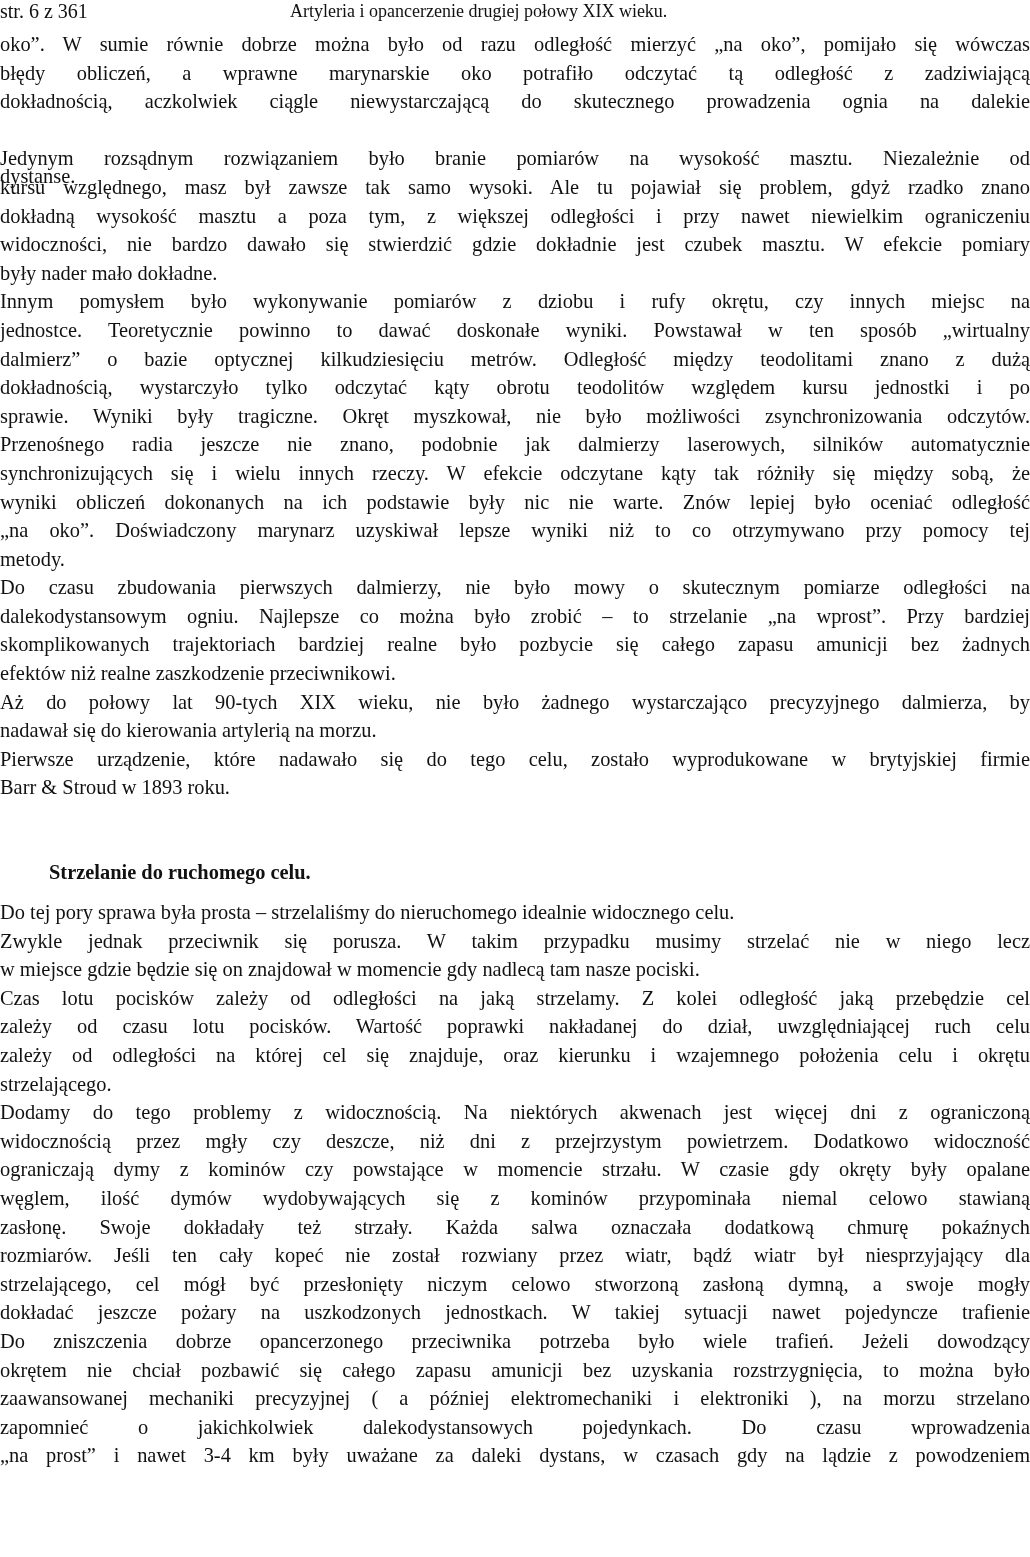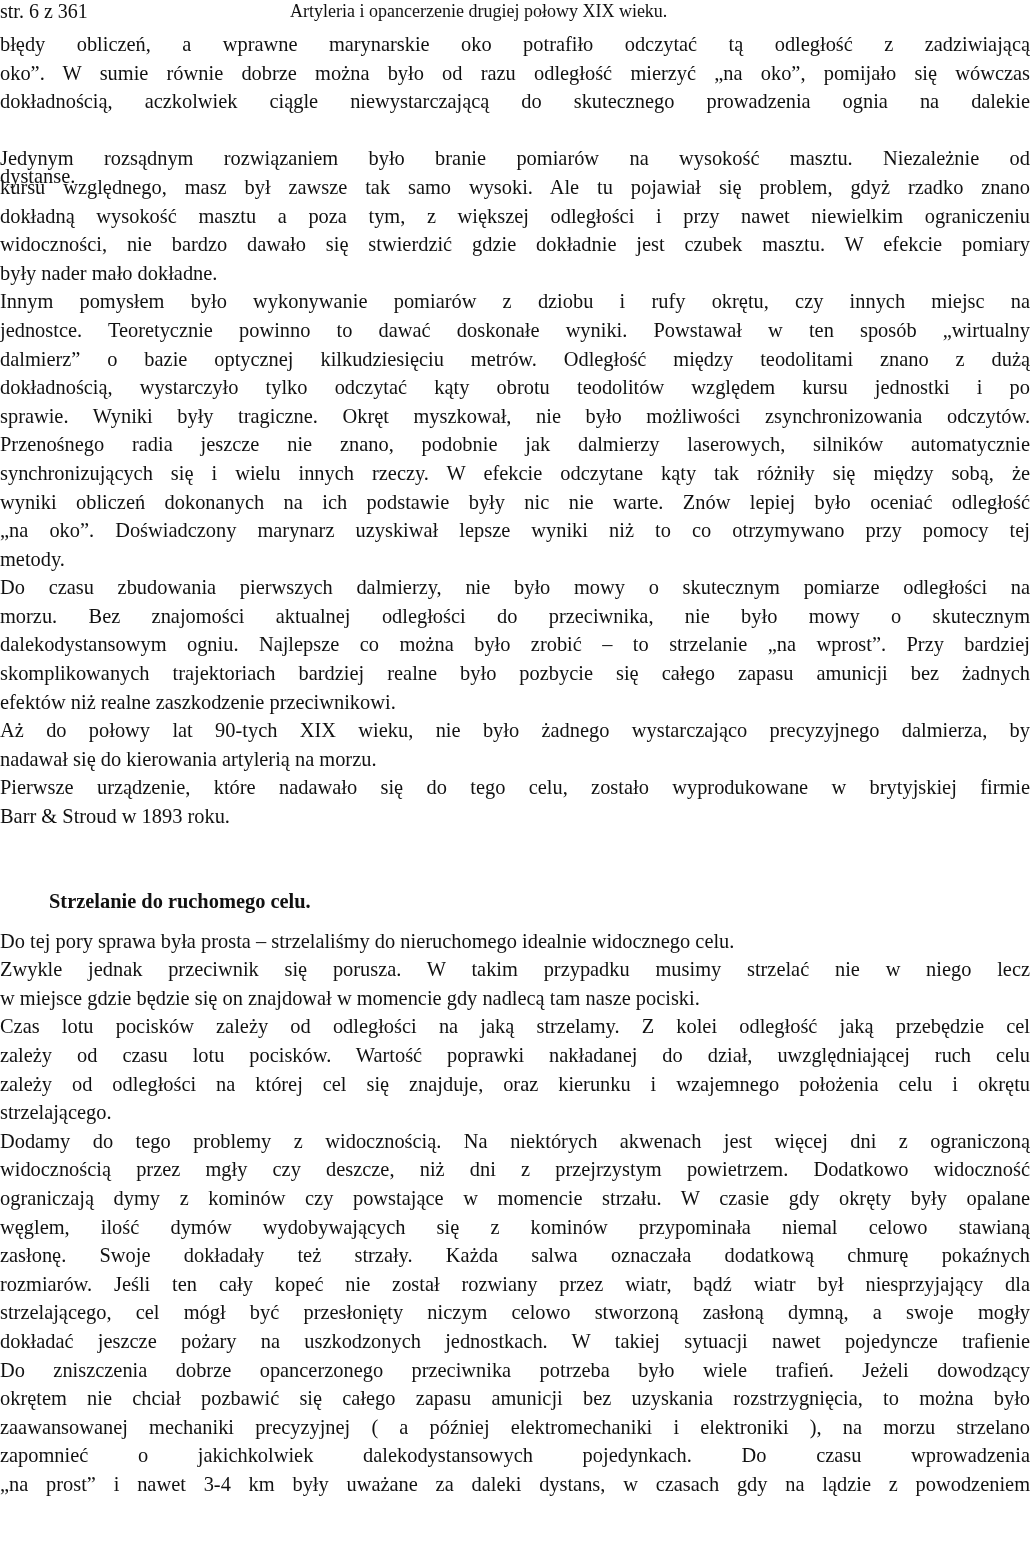--- a/index.html
+++ b/index.html
@@ -38,22 +38,22 @@
 <body>
 
 <div class="header">
   <span class="page-num">str. 6 z 361</span>
   <span class="running-title">Artyleria i opancerzenie drugiej połowy XIX wieku.</span>
 </div>
 
 <div class="content">
   <div id="before">
       <div>
+        <span class="line"><span class="line-inner" style="white-space: normal; width: 100%;">oko”. W sumie równie dobrze można było od razu odległość mierzyć „na oko”, pomijało się wówczas</span></span>
         <span class="line"><span class="line-inner" style="white-space: normal; width: 100%;">błędy obliczeń, a wprawne marynarskie oko potrafiło odczytać tą odległość z zadziwiającą</span></span>
-        <span class="line"><span class="line-inner" style="white-space: normal; width: 100%;">oko”. W sumie równie dobrze można było od razu odległość mierzyć „na oko”, pomijało się wówczas</span></span>
         <span class="line"><span class="line-inner" style="white-space: normal; width: 100%;">dokładnością, aczkolwiek ciągle niewystarczającą do skutecznego prowadzenia ognia na dalekie</span></span>
         <span class="line last"><span class="line-inner" style="white-space: normal; width: 100%; margin-top: 46px;">dystanse.</span></span>
       </div>
       <div>
         <span class="line indent"><span class="line-inner" style="white-space: normal; width: 100%;">Jedynym rozsądnym rozwiązaniem było branie pomiarów na wysokość masztu. Niezależnie od</span></span>
         <span class="line"><span class="line-inner" style="white-space: normal; width: 100%;">kursu względnego, masz był zawsze tak samo wysoki. Ale tu pojawiał się problem, gdyż rzadko znano</span></span>
         <span class="line"><span class="line-inner" style="white-space: normal; width: 100%;">dokładną wysokość masztu a poza tym, z większej odległości i przy nawet niewielkim ograniczeniu</span></span>
         <span class="line"><span class="line-inner" style="white-space: normal; width: 100%;">widoczności, nie bardzo dawało się stwierdzić gdzie dokładnie jest czubek masztu. W efekcie pomiary</span></span>
         <span class="line last"><span class="line-inner" style="white-space: normal; width: 100%;">były nader mało dokładne.</span></span>
       </div>
@@ -64,21 +64,20 @@
         <span class="line"><span class="line-inner" style="white-space: normal; width: 100%;">dokładnością, wystarczyło tylko odczytać kąty obrotu teodolitów względem kursu jednostki i po</span></span>
         <span class="line"><span class="line-inner" style="white-space: normal; width: 100%;">sprawie. Wyniki były tragiczne. Okręt myszkował, nie było możliwości zsynchronizowania odczytów.</span></span>
         <span class="line"><span class="line-inner" style="white-space: normal; width: 100%;">Przenośnego radia jeszcze nie znano, podobnie jak dalmierzy laserowych, silników automatycznie</span></span>
         <span class="line"><span class="line-inner" style="white-space: normal; width: 100%;">synchronizujących się i wielu innych rzeczy. W efekcie odczytane kąty tak różniły się między sobą, że</span></span>
         <span class="line"><span class="line-inner" style="white-space: normal; width: 100%;">wyniki obliczeń dokonanych na ich podstawie były nic nie warte. Znów lepiej było oceniać odległość</span></span>
         <span class="line"><span class="line-inner" style="white-space: normal; width: 100%;">„na oko”. Doświadczony marynarz uzyskiwał lepsze wyniki niż to co otrzymywano przy pomocy tej</span></span>
         <span class="line last"><span class="line-inner" style="white-space: normal; width: 100%;">metody.</span></span>
       </div>
       <div>
         <span class="line indent"><span class="line-inner" style="white-space: normal; width: 100%;">Do czasu zbudowania pierwszych dalmierzy, nie było mowy o skutecznym pomiarze odległości na</span></span>
-        <span class="line"><span class="line-inner" style="white-space: normal; width: 100%;">morzu. Bez znajomości aktualnej odległości do przeciwnika, nie było mowy o skutecznym</span></span>
         <span class="line"><span class="line-inner" style="white-space: normal; width: 100%;">dalekodystansowym ogniu. Najlepsze co można było zrobić – to strzelanie „na wprost”. Przy bardziej</span></span>
         <span class="line"><span class="line-inner" style="white-space: normal; width: 100%;">skomplikowanych trajektoriach bardziej realne było pozbycie się całego zapasu amunicji bez żadnych</span></span>
         <span class="line last"><span class="line-inner" style="white-space: normal; width: 100%;">efektów niż realne zaszkodzenie przeciwnikowi.</span></span>
       </div>
       <div>
         <span class="line indent"><span class="line-inner" style="white-space: normal; width: 100%;">Aż do połowy lat 90-tych XIX wieku, nie było żadnego wystarczająco precyzyjnego dalmierza, by</span></span>
         <span class="line last"><span class="line-inner" style="white-space: normal; width: 100%;">nadawał się do kierowania artylerią na morzu.</span></span>
       </div>
       <div>
         <span class="line indent"><span class="line-inner" style="white-space: normal; width: 100%;">Pierwsze urządzenie, które nadawało się do tego celu, zostało wyprodukowane w brytyjskiej firmie</span></span>

